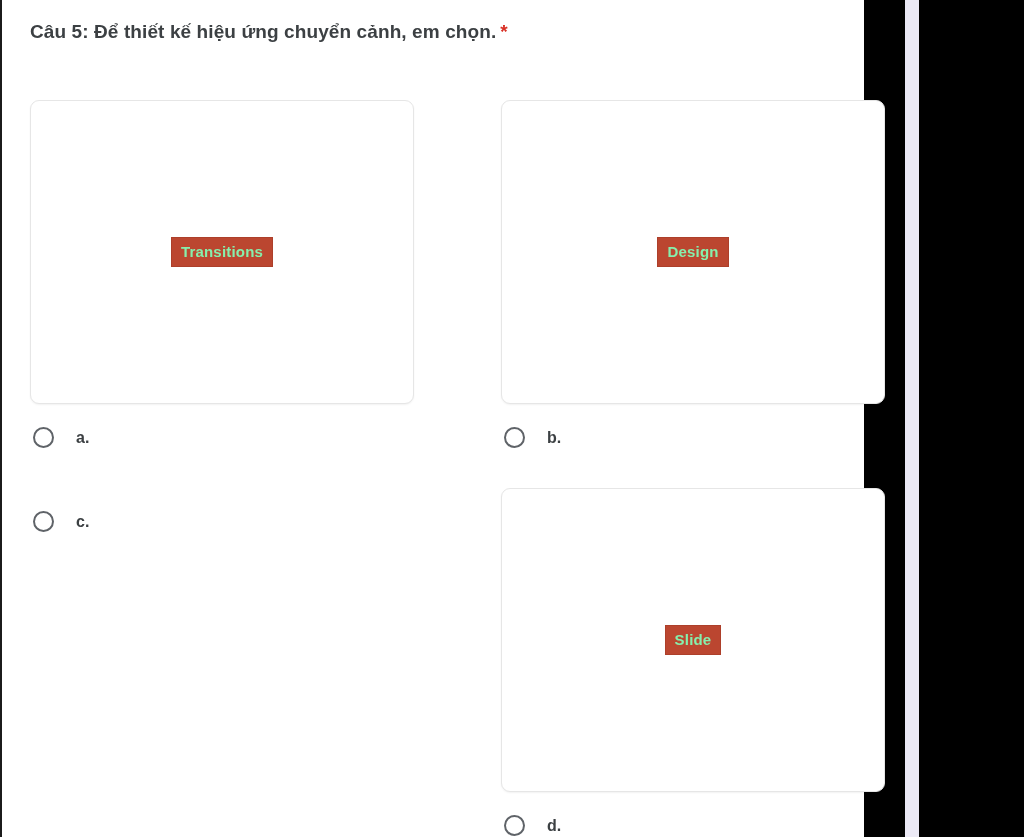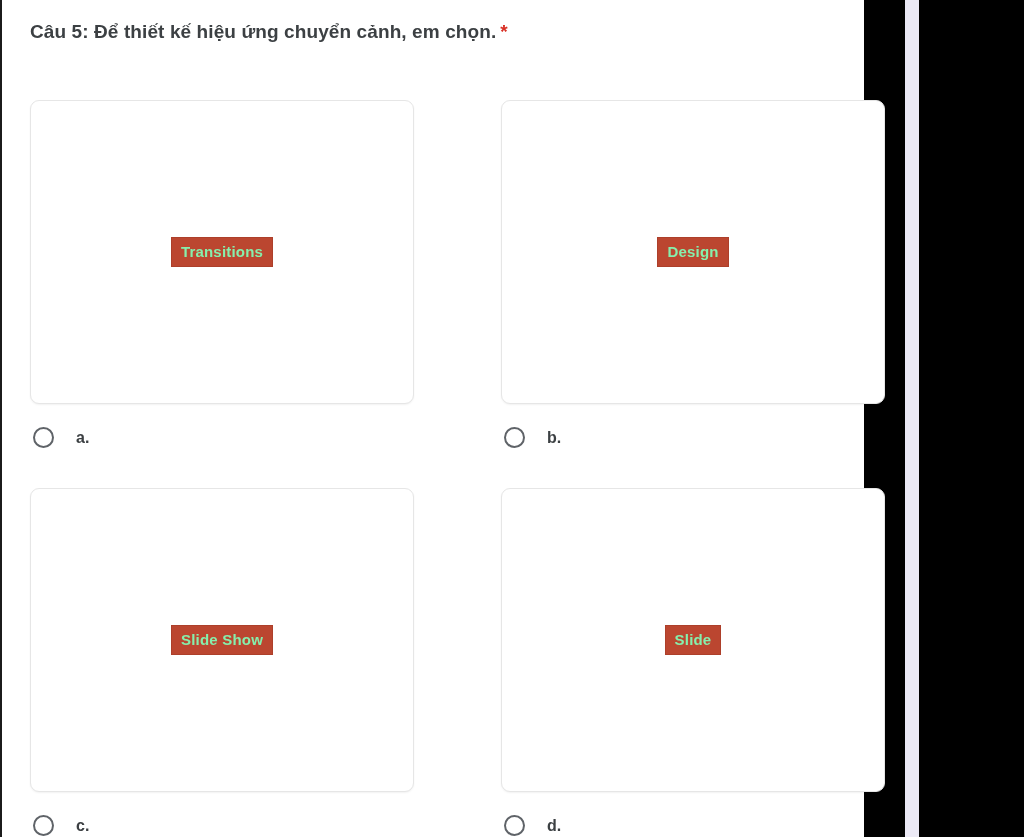--- a/index.html
+++ b/index.html
@@ -182,23 +182,20 @@
         <div class="option-card">
           <span class="ribbon-badge">Design</span>
         </div>
         <div class="option-answer">
           <span class="radio-circle"></span>
           <span class="radio-label">b.</span>
         </div>
       </div>
 
       <div class="option col-left row-bottom">
-        <div class="option-card">
-          <span class="ribbon-badge">Slide Show</span>
-        </div>
         <div class="option-answer">
           <span class="radio-circle"></span>
           <span class="radio-label">c.</span>
         </div>
       </div>
 
       <div class="option col-right row-bottom">
         <div class="option-card">
           <span class="ribbon-badge">Slide</span>
         </div>

